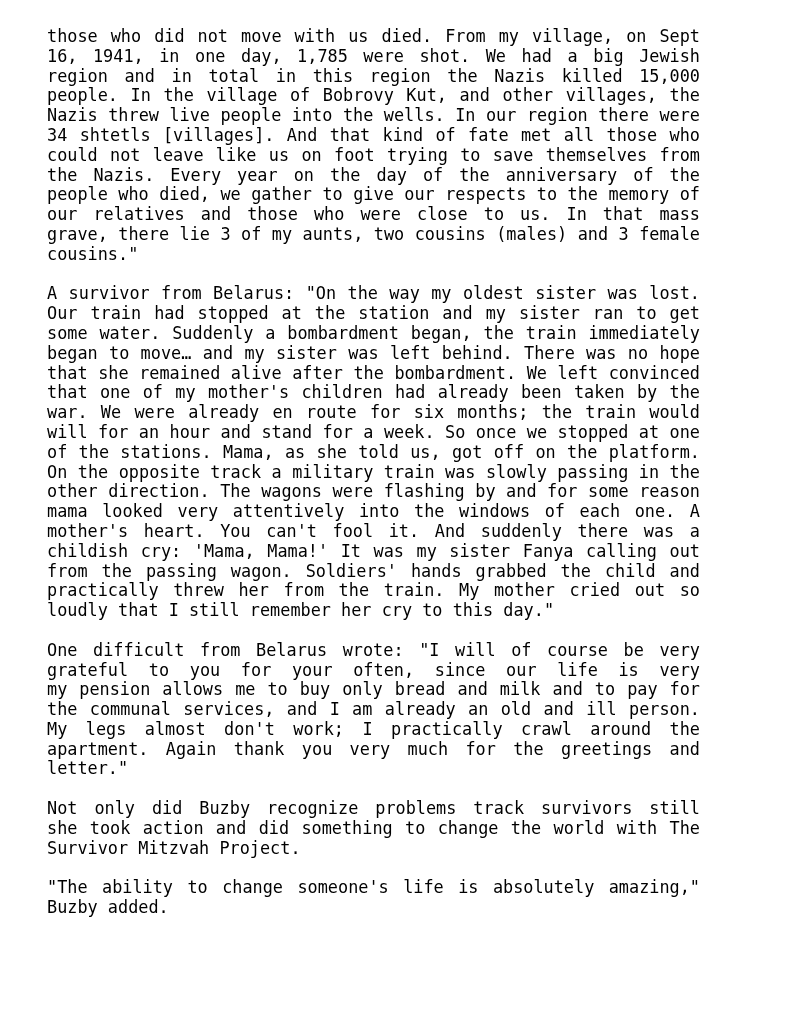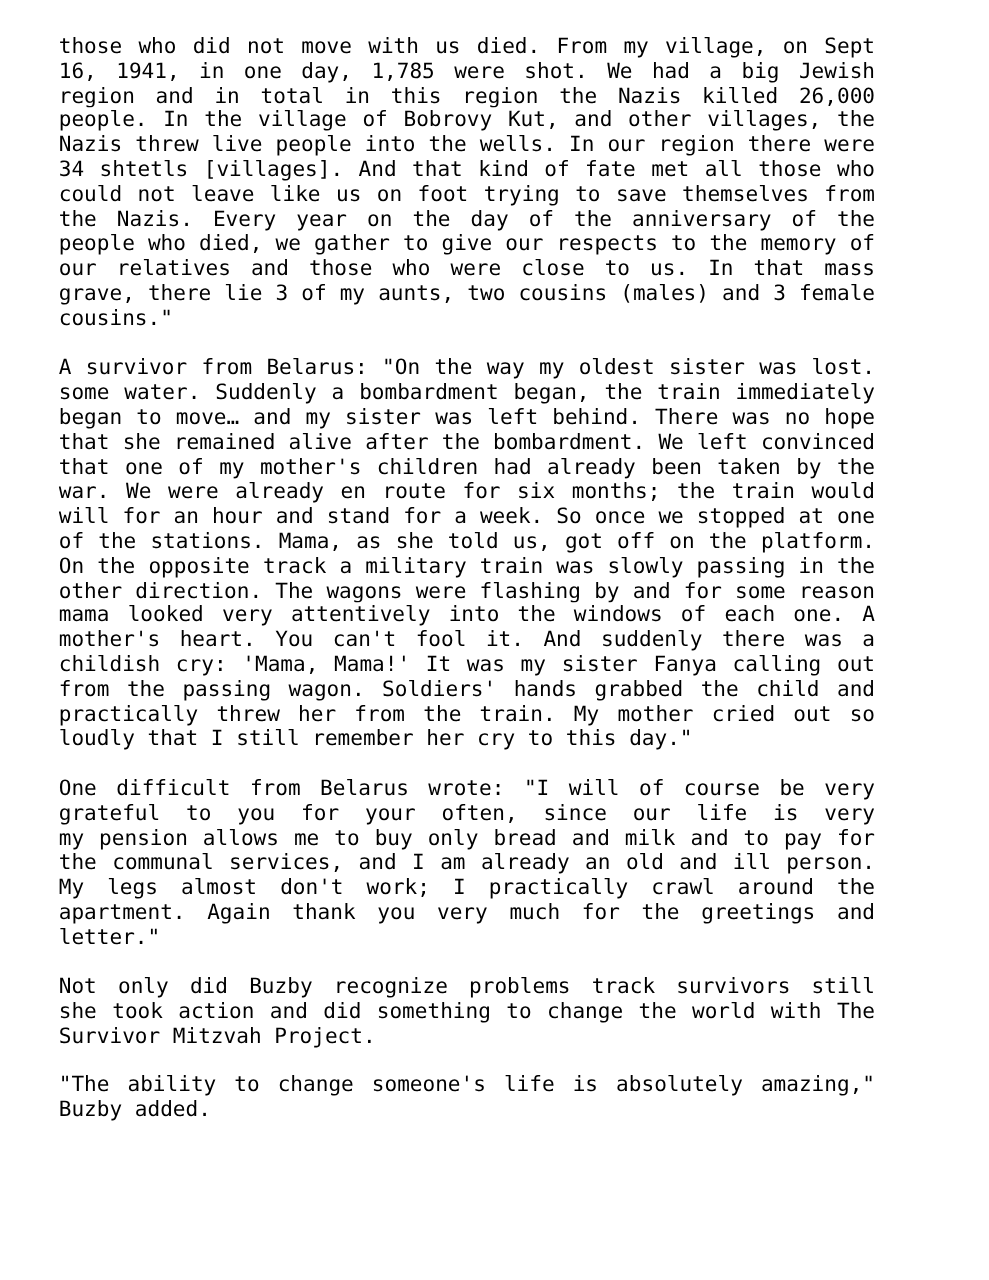--- a/index.html
+++ b/index.html
@@ -43,33 +43,34 @@
   }
 </style>
 </head>
 <body>
 
 <div class="page">
   <div class="doc" id="doc">
       <div class="para">
         <div class="line">those who did not move with us died. From my village, on Sept</div>
         <div class="line">16, 1941, in one day, 1,785 were shot. We had a big Jewish</div>
-        <div class="line">region and in total in this region the Nazis killed 26,000</div>
+        <div class="line">region and in total in this region the Nazis killed 15,000</div>
         <div class="line">people. In the village of Bobrovy Kut, and other villages, the</div>
         <div class="line">Nazis threw live people into the wells. In our region there were</div>
         <div class="line">34 shtetls [villages]. And that kind of fate met all those who</div>
         <div class="line">could not leave like us on foot trying to save themselves from</div>
         <div class="line">the Nazis. Every year on the day of the anniversary of the</div>
         <div class="line">people who died, we gather to give our respects to the memory of</div>
         <div class="line">our relatives and those who were close to us. In that mass</div>
         <div class="line">grave, there lie 3 of my aunts, two cousins (males) and 3 female</div>
         <div class="line last">cousins."</div>
       </div>
       <div class="para">
         <div class="line">A survivor from Belarus: "On the way my oldest sister was lost.</div>
+        <div class="line">Our train had stopped at the station and my sister ran to get</div>
         <div class="line">some water. Suddenly a bombardment began, the train immediately</div>
         <div class="line">began to move… and my sister was left behind. There was no hope</div>
         <div class="line">that she remained alive after the bombardment. We left convinced</div>
         <div class="line">that one of my mother's children had already been taken by the</div>
         <div class="line">war. We were already en route for six months; the train would</div>
         <div class="line">will for an hour and stand for a week. So once we stopped at one</div>
         <div class="line">of the stations. Mama, as she told us, got off on the platform.</div>
         <div class="line">On the opposite track a military train was slowly passing in the</div>
         <div class="line">other direction. The wagons were flashing by and for some reason</div>
         <div class="line">mama looked very attentively into the windows of each one. A</div>

